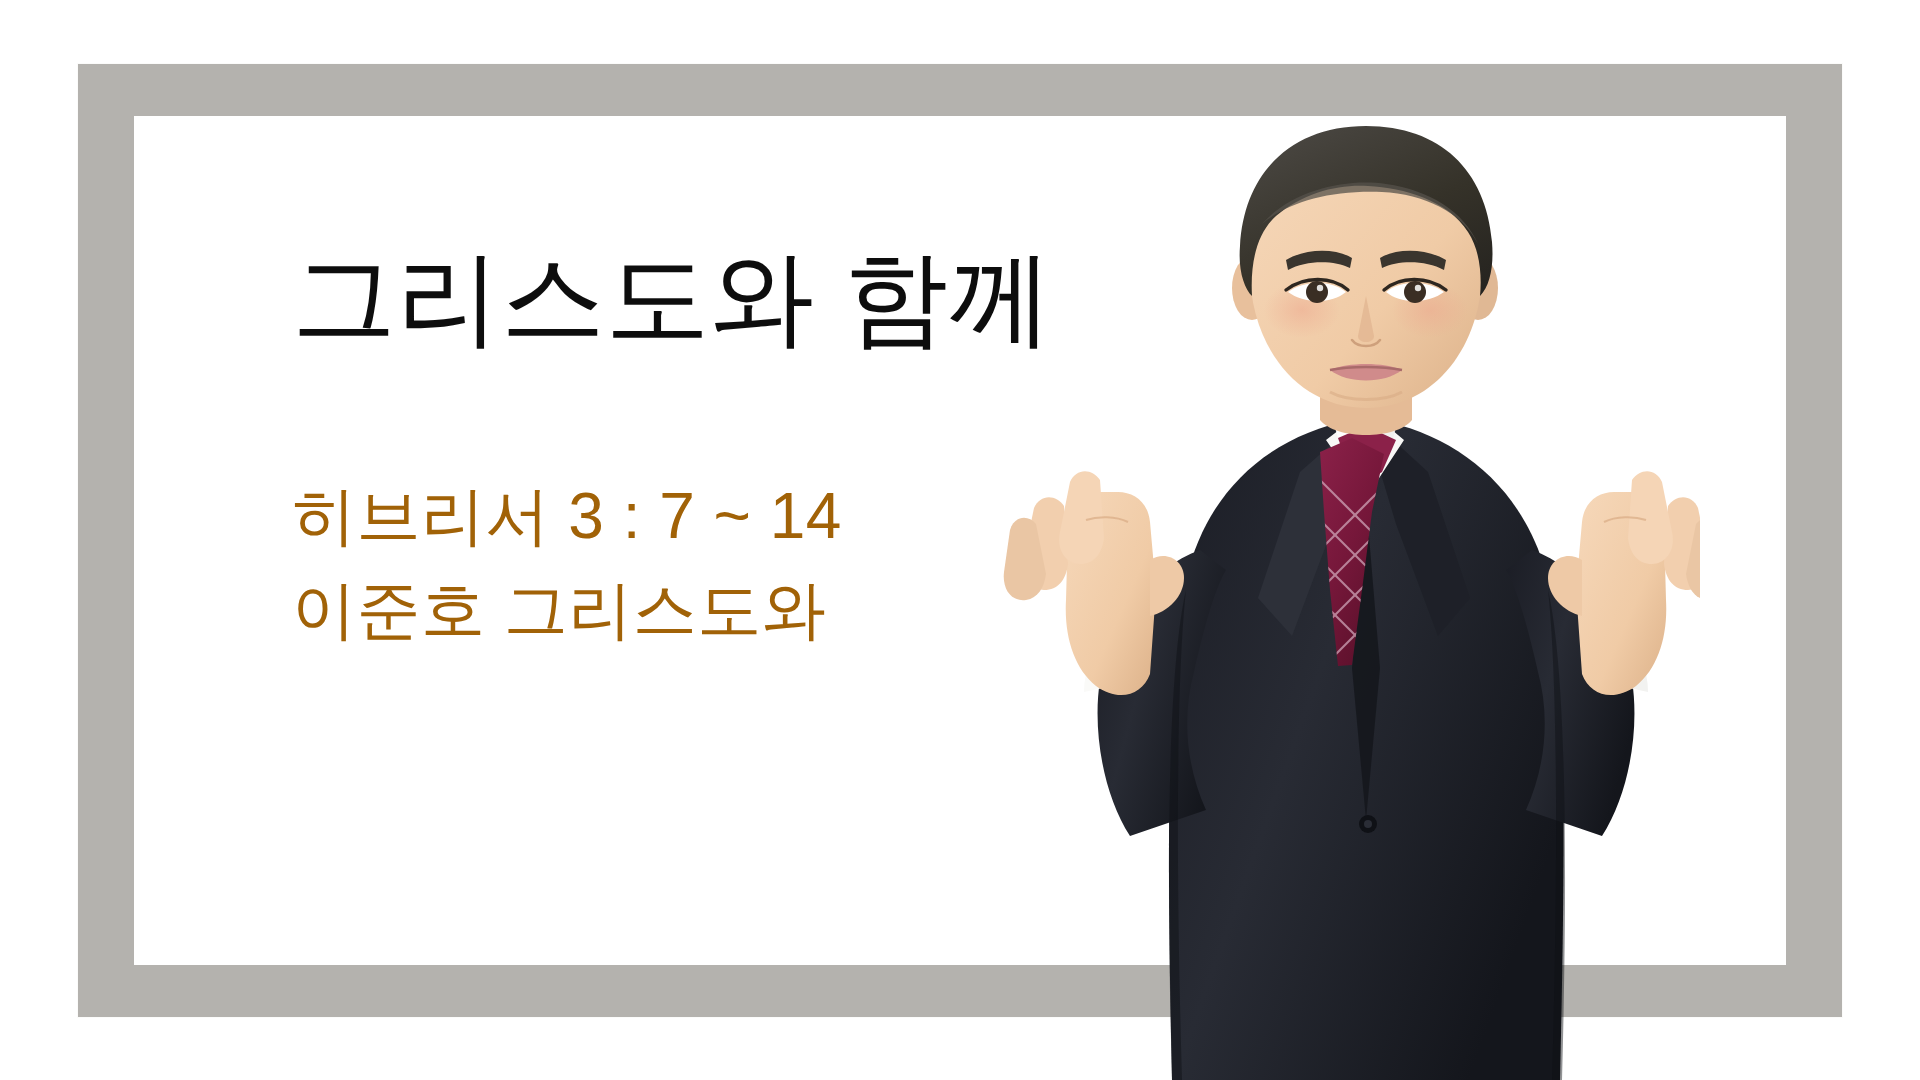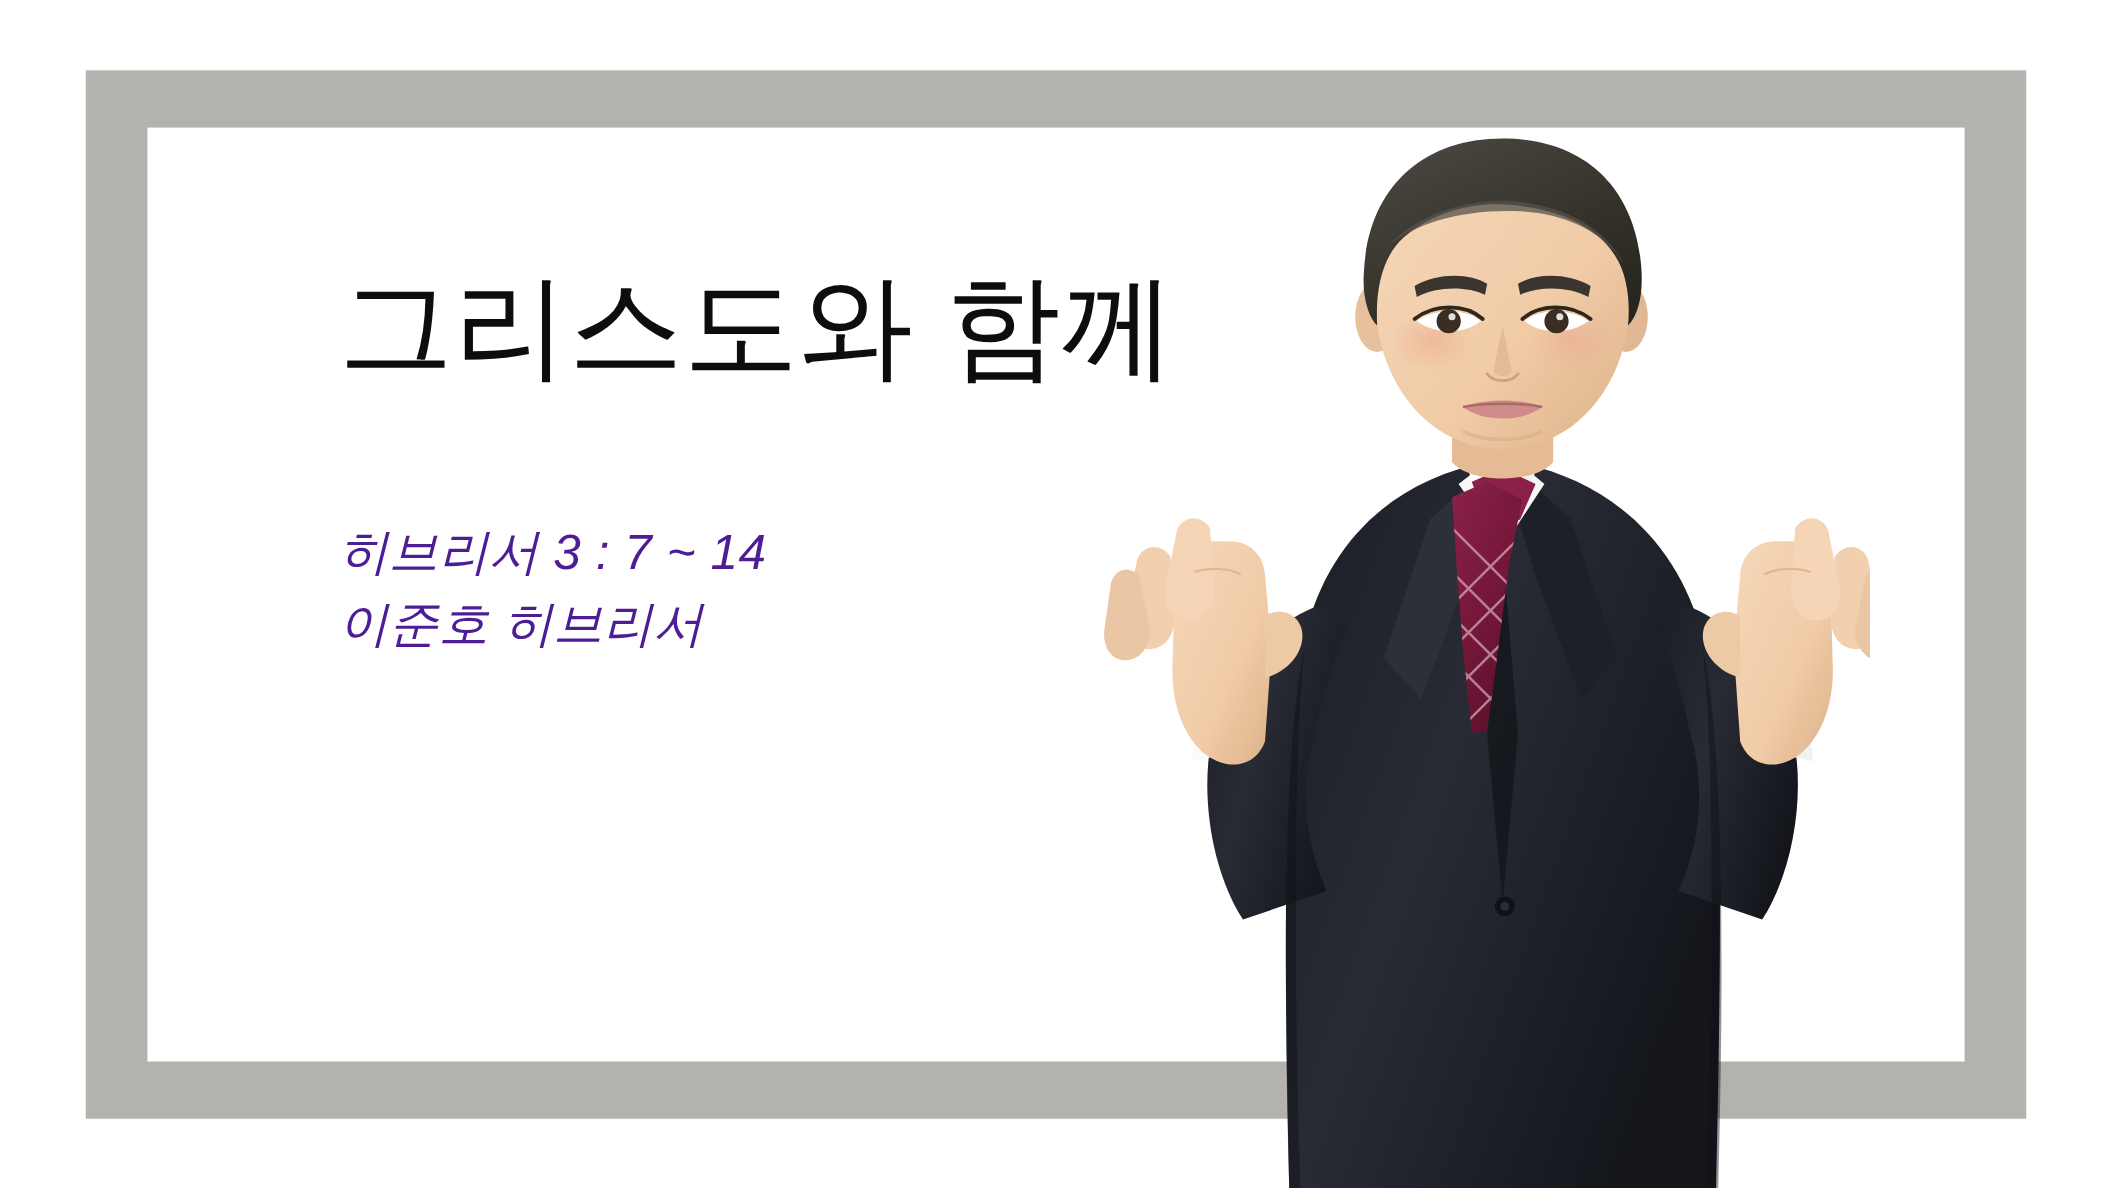--- a/index.html
+++ b/index.html
@@ -26,41 +26,40 @@
   #frame-inner {
     position:absolute;
     left:56px; top:52px;
     right:56px; bottom:52px;
     background:#ffffff;
   }
 
   
   #text-block {
     position:absolute;
-    left:308px; top:225px;
+    left:292px; top:225px;
     width:940px;
     z-index:5;
   }
   .title-line {
     font-size:104px;
     line-height:1.42;
     font-weight:400;
     color:#0d0d0d;
     letter-spacing:0.5px;
     white-space:nowrap;
   }
   #subtitle-block { margin-top:96px; }
   .sub-line {
-    font-size:45px;
+    font-size:64px;
     line-height:1.48;
     font-weight:400;
-    color:#4c1d95;
+    color:#a16207;
     letter-spacing:0.5px;
     white-space:nowrap;
-    font-style:italic;
   }
 
   
   #portrait {
     position:absolute;
     left:1000px; top:120px;
     width:700px; height:960px;
     z-index:8;
   }
   #portrait svg { display:block; width:100%; height:100%; }
@@ -72,21 +71,21 @@
 
   <div id="frame">
     <div id="frame-inner"></div>
   </div>
 
   <div id="text-block">
     <div class="title-line">그리스도와 함께</div>
 
     <div id="subtitle-block">
       <div class="sub-line">히브리서 3 : 7 ~ 14</div>
-      <div class="sub-line">이준호 히브리서</div>
+      <div class="sub-line">이준호 그리스도와</div>
     </div>
   </div>
 
   <div id="portrait">
     <svg viewBox="0 0 700 960" xmlns="http://www.w3.org/2000/svg">
       <defs>
         <linearGradient id="skinG" x1="0" y1="0" x2="1" y2="1">
           <stop offset="0%" stop-color="#f6d8ba"></stop>
           <stop offset="60%" stop-color="#f0cba6"></stop>
           <stop offset="100%" stop-color="#dcb189"></stop>

